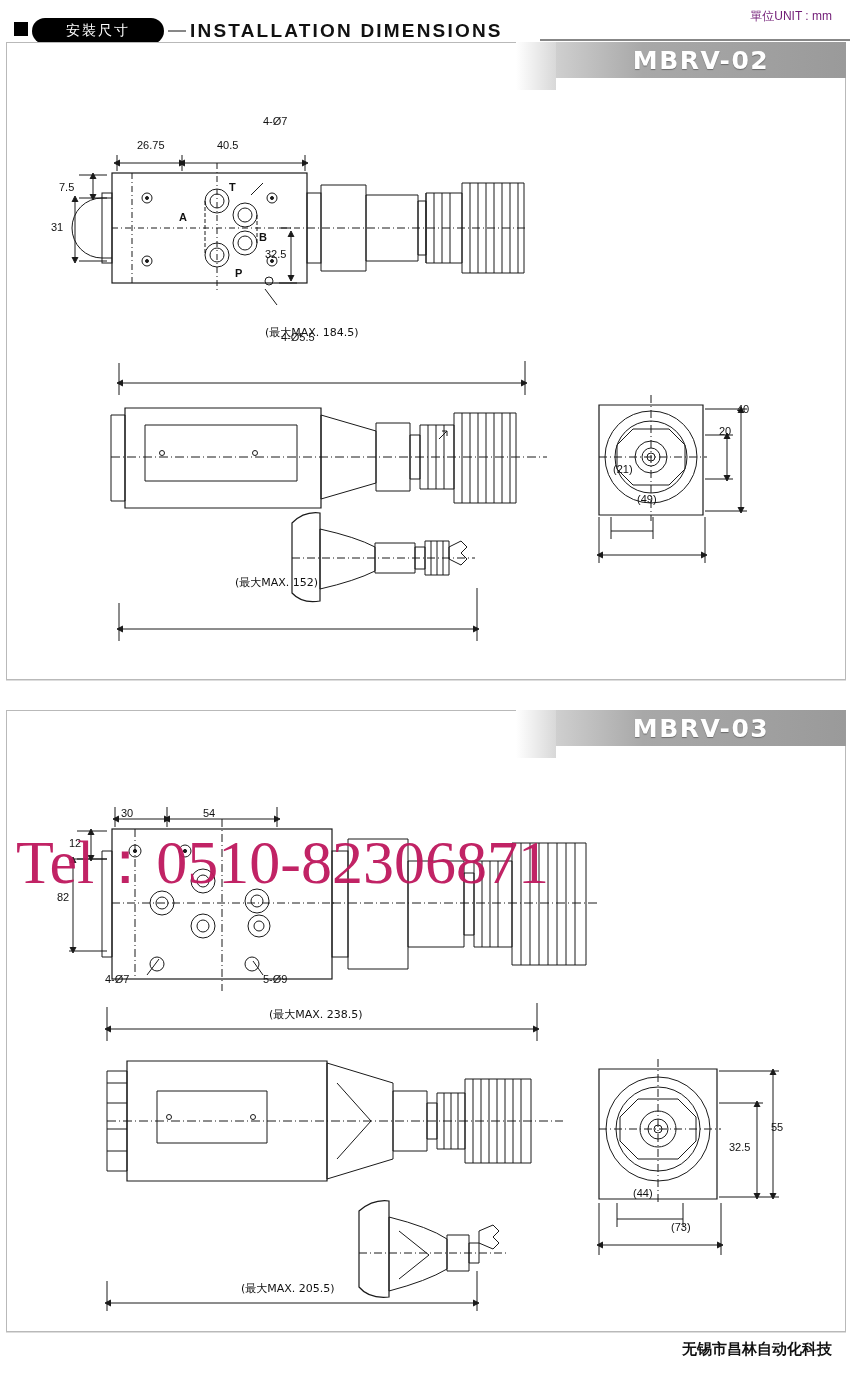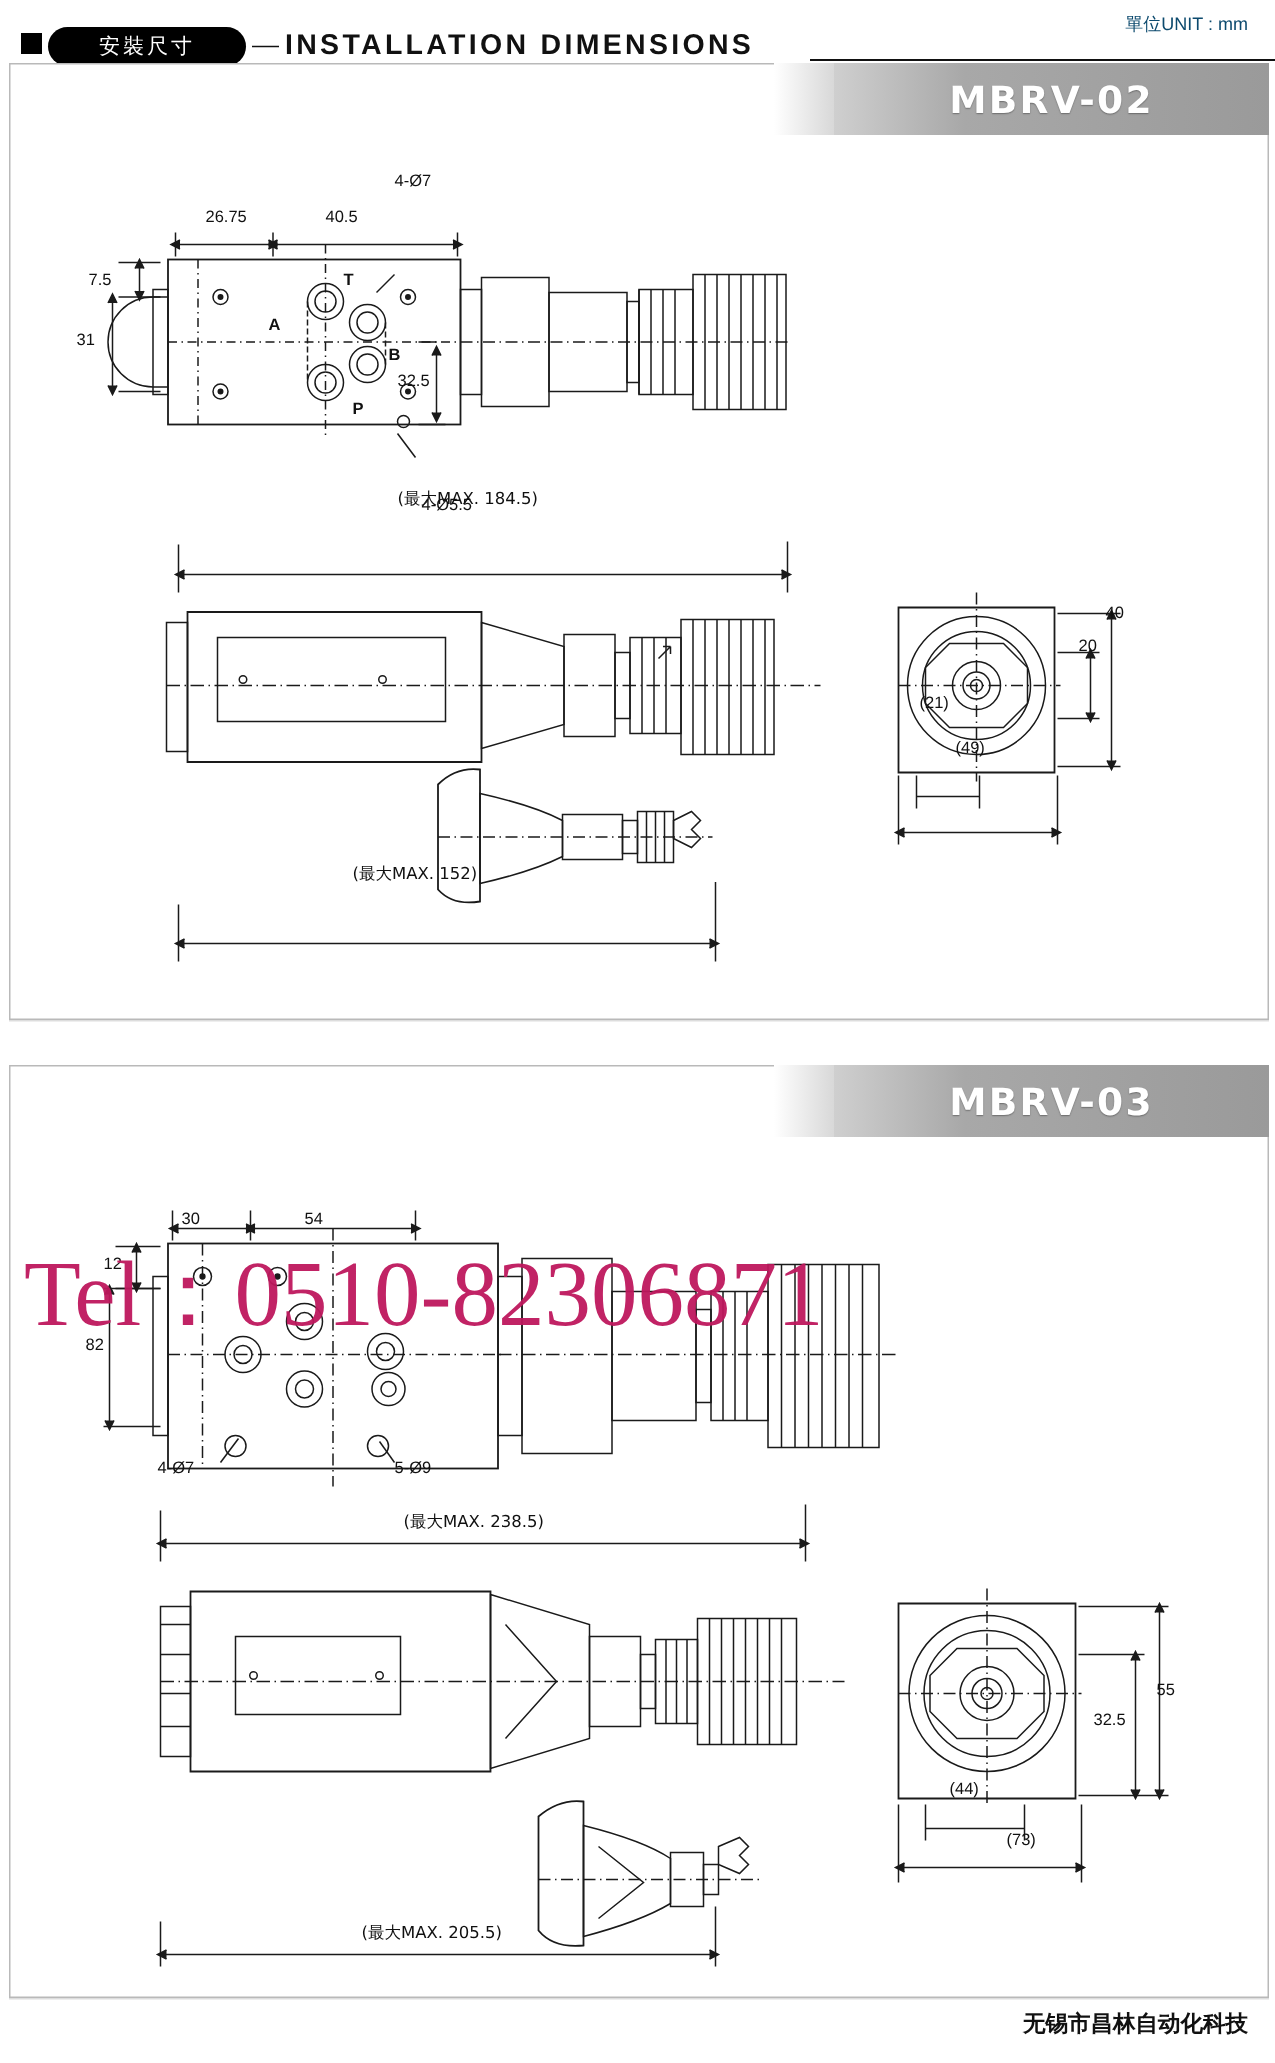--- a/index.html
+++ b/index.html
@@ -20,35 +20,35 @@
     color:#fff;font-size:14px;letter-spacing:2px;
     display:flex;align-items:center;justify-content:center;
     font-family:"DejaVu Sans", sans-serif;
   }
   .tag-square{position:absolute;left:14px;top:22px;width:14px;height:14px;background:#000;}
   .eng-title{
     position:absolute;left:190px;top:20px;
     font-size:19px;font-weight:bold;letter-spacing:2.2px;color:#111;
   }
   .unit-note{
-    position:absolute;right:18px;top:8px;font-size:12px;color:#0c4a6e;
+    position:absolute;right:18px;top:8px;font-size:12px;color:#701a75;
   }
 
   
   .panel{
     position:absolute;left:6px;width:838px;
     border:1px solid #b9b9b9;
     background:#ffffff;
     box-shadow:0 1px 0 #ddd;
   }
   #panel1{top:42px;height:636px;}
   #panel2{top:710px;height:620px;}
 
   .panel-tab{
-    position:absolute;right:-1px;top:-1px;height:48px;width:290px;
+    position:absolute;right:-1px;top:-1px;height:36px;width:290px;
     background:linear-gradient(to right,#cfcfcf 0%,#a8a8a8 30%,#9a9a9a 100%);
     display:flex;align-items:center;justify-content:center;
   }
   .panel-tab .tab-label{
     color:#ffffff;font-size:25px;font-weight:bold;letter-spacing:1.5px;
     font-family:"DejaVu Sans", sans-serif;
     text-shadow:0 1px 1px rgba(0,0,0,.35);
   }
   .tab-shade{
     position:absolute;right:289px;top:-1px;height:48px;width:40px;

